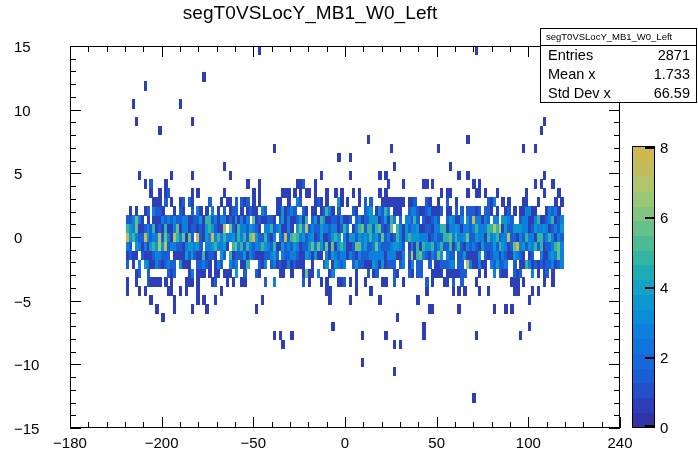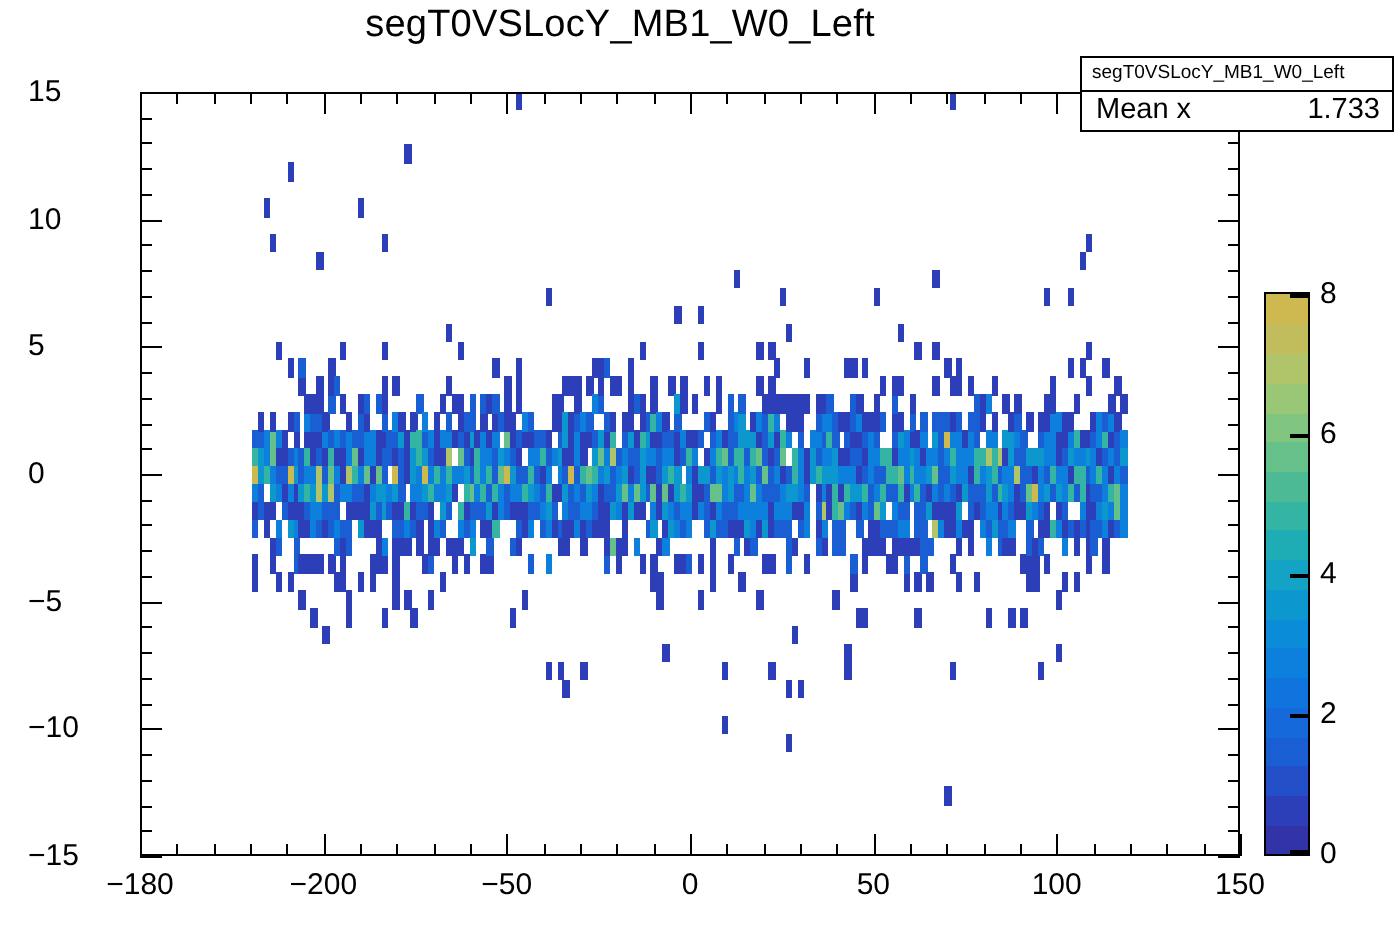--- a/index.html
+++ b/index.html
@@ -1378,21 +1378,21 @@
       <div class="tick" style="left: 345px; top: 46px; width: 1px; height: 11px;"></div>
       <div class="xlab" style="left: 345px; top: 434px;">0</div>
       <div class="tick" style="left: 437px; top: 417px; width: 1px; height: 11px;"></div>
       <div class="tick" style="left: 437px; top: 46px; width: 1px; height: 11px;"></div>
       <div class="xlab" style="left: 436.667px; top: 434px;">50</div>
       <div class="tick" style="left: 528px; top: 417px; width: 1px; height: 11px;"></div>
       <div class="tick" style="left: 528px; top: 46px; width: 1px; height: 11px;"></div>
       <div class="xlab" style="left: 528.333px; top: 434px;">100</div>
       <div class="tick" style="left: 620px; top: 417px; width: 1px; height: 11px;"></div>
       <div class="tick" style="left: 620px; top: 46px; width: 1px; height: 11px;"></div>
-      <div class="xlab" style="left: 620px; top: 434px;">150</div>
+      <div class="xlab" style="left: 620px; top: 434px;">240</div>
       <div class="tick" style="left: 88px; top: 422px; width: 1px; height: 6px;"></div>
       <div class="tick" style="left: 88px; top: 46px; width: 1px; height: 6px;"></div>
       <div class="tick" style="left: 107px; top: 422px; width: 1px; height: 6px;"></div>
       <div class="tick" style="left: 107px; top: 46px; width: 1px; height: 6px;"></div>
       <div class="tick" style="left: 125px; top: 422px; width: 1px; height: 6px;"></div>
       <div class="tick" style="left: 125px; top: 46px; width: 1px; height: 6px;"></div>
       <div class="tick" style="left: 143px; top: 422px; width: 1px; height: 6px;"></div>
       <div class="tick" style="left: 143px; top: 46px; width: 1px; height: 6px;"></div>
       <div class="tick" style="left: 180px; top: 422px; width: 1px; height: 6px;"></div>
       <div class="tick" style="left: 180px; top: 46px; width: 1px; height: 6px;"></div>
@@ -1433,22 +1433,30 @@
       <div class="tick" style="left: 583px; top: 422px; width: 1px; height: 6px;"></div>
       <div class="tick" style="left: 583px; top: 46px; width: 1px; height: 6px;"></div>
       <div class="tick" style="left: 602px; top: 422px; width: 1px; height: 6px;"></div>
       <div class="tick" style="left: 602px; top: 46px; width: 1px; height: 6px;"></div>
     </div>
 
   <div id="stats">
     <div class="sbtitle">segT0VSLocY_MB1_W0_Left</div>
     <div id="statrows">
         <div class="srow">
+          <span class="sk">Entries</span>
+          <span class="sv">2871</span>
+        </div>
+        <div class="srow">
           <span class="sk">Mean x</span>
           <span class="sv">1.733</span>
+        </div>
+        <div class="srow">
+          <span class="sk">Std Dev x</span>
+          <span class="sv">66.59</span>
         </div>
       </div>
   </div>
 
   <div id="palette">
       <div class="pband" style="top: 265.263px; height: 15.3368px; background: rgb(51, 51, 168);"></div>
       <div class="pband" style="top: 250.526px; height: 15.3368px; background: rgb(44, 63, 184);"></div>
       <div class="pband" style="top: 235.789px; height: 15.3368px; background: rgb(35, 80, 200);"></div>
       <div class="pband" style="top: 221.053px; height: 15.3368px; background: rgb(26, 94, 212);"></div>
       <div class="pband" style="top: 206.316px; height: 15.3368px; background: rgb(21, 105, 219);"></div>

